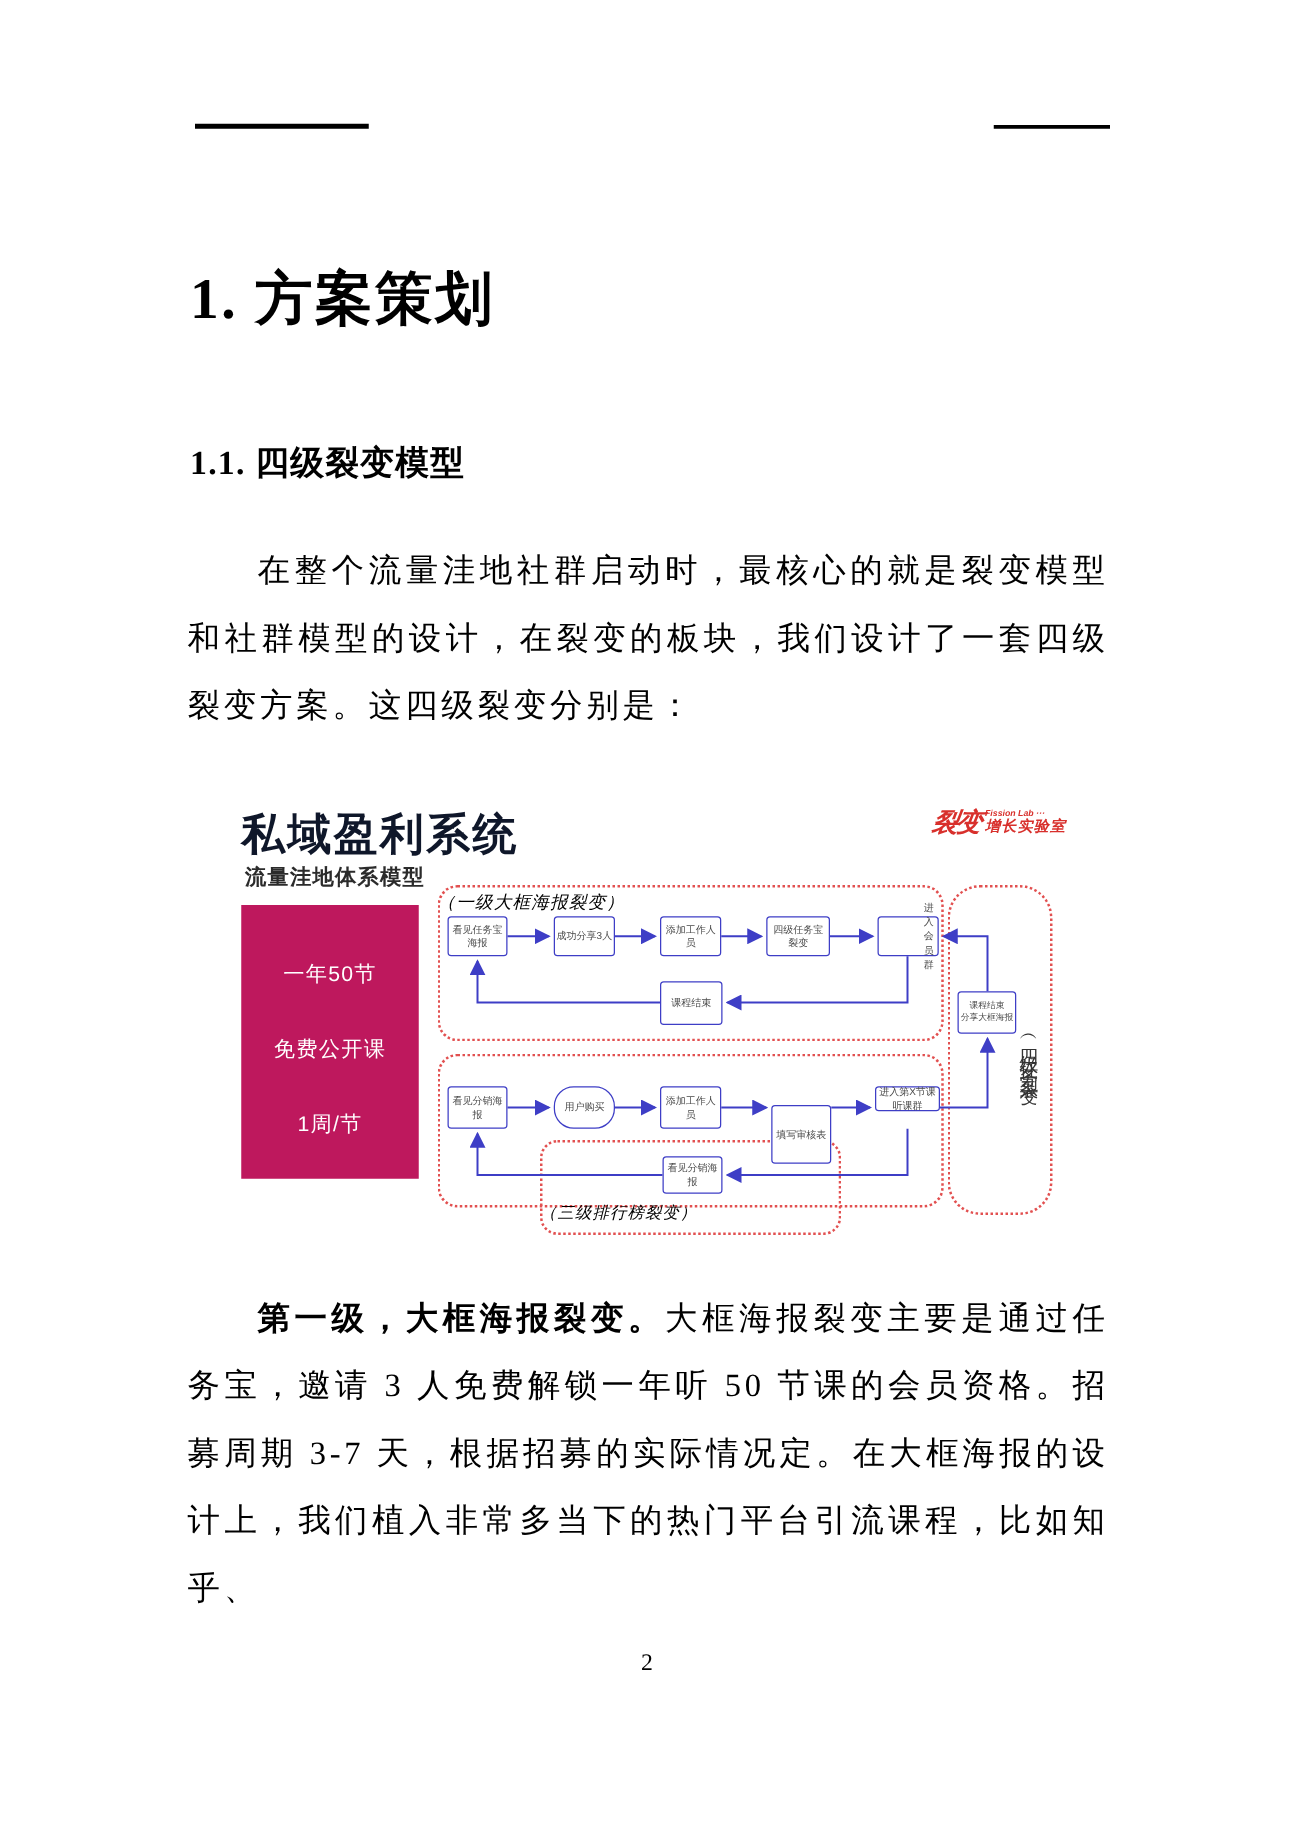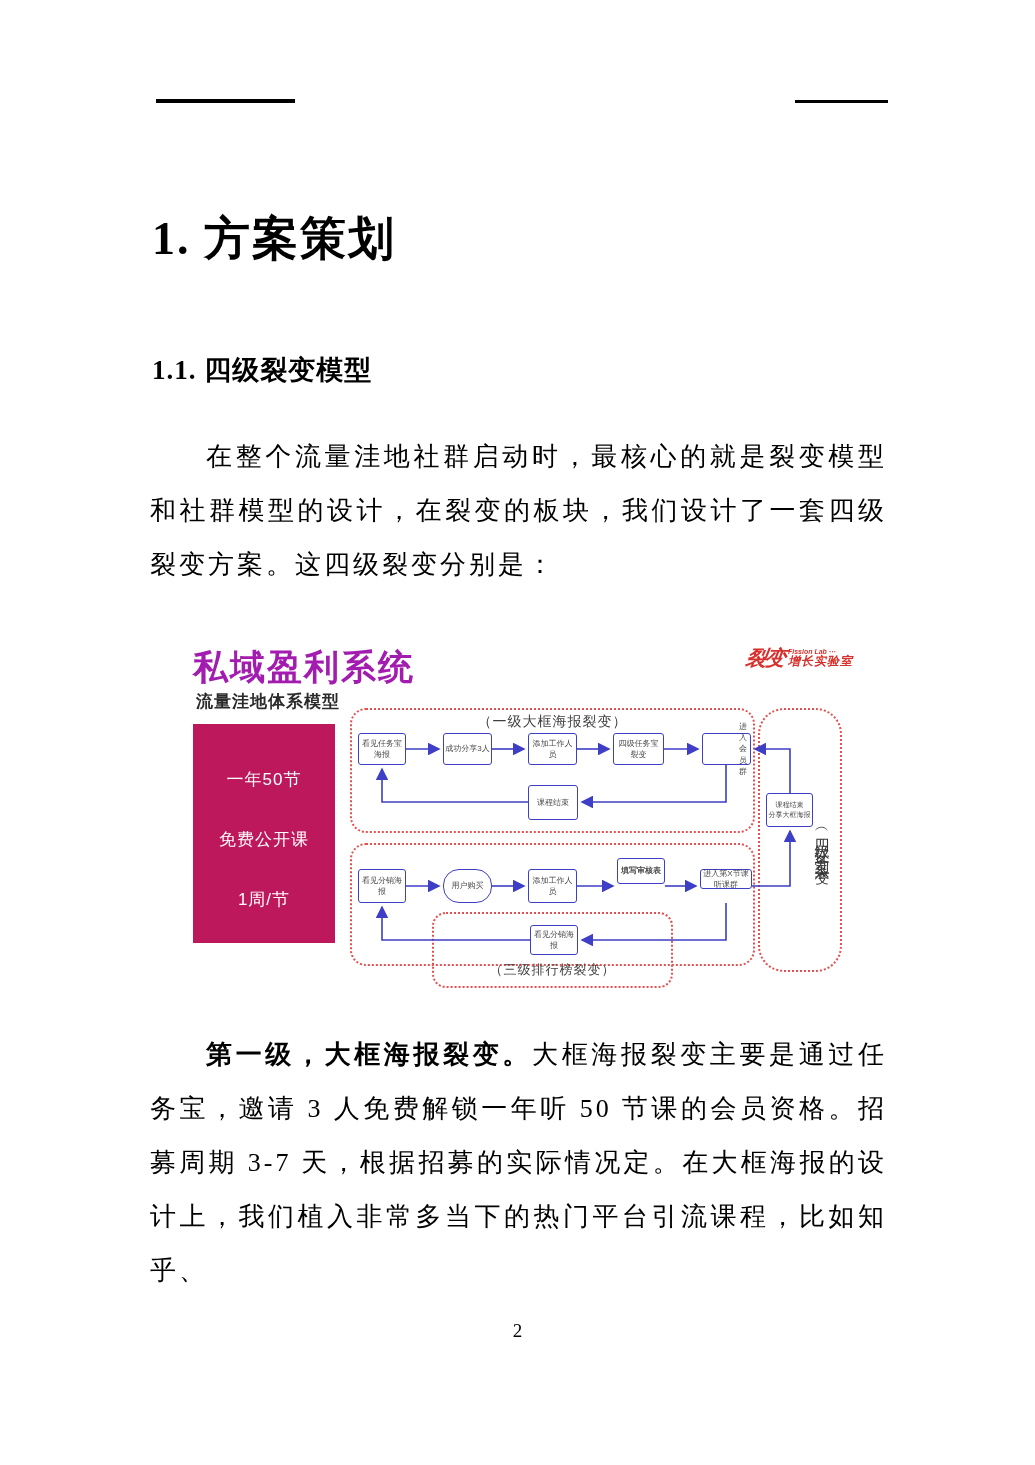--- a/index.html
+++ b/index.html
@@ -14,55 +14,55 @@
 
   .para{position:absolute;left:150px;width:737px;font-size:26px;line-height:54px;letter-spacing:3px;text-align:justify;text-indent:56px;}
   #p1{top:430px;}
   #p2{top:1028px;}
   #p2 .lead{font-weight:bold;}
 
   #page-num{position:absolute;left:0;top:1320px;width:1035px;text-align:center;font-size:19px;}
 
   
   #diagram{position:absolute;left:160px;top:620px;width:720px;height:395px;background:#fff;font-family:"Liberation Sans","DejaVu Sans",sans-serif;}
-  #diag-title{position:absolute;left:33px;top:24px;font-size:35px;font-weight:bold;color:#a21caf;letter-spacing:2px;}
+  #diag-title{position:absolute;left:33px;top:24px;font-size:35px;font-weight:bold;color:#0f172a;letter-spacing:2px;}
   #diag-subtitle{position:absolute;left:36px;top:70px;font-size:17px;font-weight:bold;color:#2b2b2b;letter-spacing:1px;}
 
   #logo{position:absolute;left:586px;top:24px;display:flex;align-items:center;gap:4px;color:#d8302c;}
   #logo .mark{font-size:21px;font-weight:bold;font-style:italic;transform:skewX(-8deg);letter-spacing:-2px;}
   #logo .right{display:flex;flex-direction:column;line-height:1.1;}
   #logo .l1{font-size:7px;font-weight:bold;font-style:italic;}
   #logo .l2{font-size:12px;font-weight:bold;font-style:italic;letter-spacing:1px;}
 
   #red-card{position:absolute;left:33px;top:104px;width:142px;height:219px;background:#be185d;display:flex;flex-direction:column;align-items:center;justify-content:center;gap:37px;padding-top:12px;box-sizing:border-box;}
   #red-card .rc-line{color:#fff;font-size:17px;letter-spacing:1px;}
 
   .dashed{position:absolute;border:2px dotted #e25050;border-radius:16px;box-sizing:border-box;}
   #flow1{left:190px;top:88px;width:405px;height:125px;}
   #flow2{left:190px;top:223px;width:405px;height:123px;}
   #flow3{left:272px;top:292px;width:241px;height:76px;border-radius:14px;}
   #flow4{left:598px;top:88px;width:84px;height:264px;border-radius:26px;}
 
-  .flow-title{position:absolute;text-align:center;font-size:14px;color:#404040;letter-spacing:1px;}
+  .flow-title{position:absolute;font-size:14px;color:#000000;letter-spacing:1px;font-style:italic;}
   #flow1-title{left:190px;top:93px;width:405px;}
   #flow2-title{left:190px;top:227px;width:405px;}
   #flow3-label{left:272px;top:341px;width:241px;font-size:13px;}
   #flow4-label{position:absolute;left:652px;top:108px;height:232px;writing-mode:vertical-rl;font-size:15px;color:#333;letter-spacing:5px;text-align:center;}
 
   .fbox{position:absolute;background:#fff;border:1px solid #3e3ec6;border-radius:3px;display:flex;align-items:center;justify-content:center;text-align:center;color:#4a4a4a;font-size:8px;line-height:1.4;box-sizing:border-box;white-space:pre-line;padding:1px;}
   #f1b1{left:198px;top:113px;width:48px;height:32px;}
   #f1b2{left:283px;top:113px;width:49px;height:32px;}
   #f1b3{left:368px;top:113px;width:49px;height:32px;}
   #f1b4{left:453px;top:113px;width:51px;height:32px;}
   #f1b5{left:542px;top:113px;width:49px;height:32px;padding-left:34px;}
   #f1fb{left:368px;top:165px;width:50px;height:35px;}
   #f2b1{left:198px;top:249px;width:48px;height:34px;}
   #f2b2{left:283px;top:249px;width:49px;height:34px;border-radius:16px;}
   #f2b3{left:368px;top:249px;width:49px;height:34px;}
-  #f2b4{left:457px;top:238px;width:48px;height:26px;font-weight:bold;}
+  #f2b4{left:457px;top:264px;width:48px;height:47px;}
   #f2b5{left:540px;top:249px;width:52px;height:20px;}
   #f2fb{left:370px;top:305px;width:48px;height:30px;}
   #f4box{left:606px;top:173px;width:47px;height:34px;font-size:7px;}
 
   #arrows{position:absolute;left:0;top:0;}
 </style>
 </head>
 <body>
 
 <div class="hdr-rule" id="rule-left"></div>

